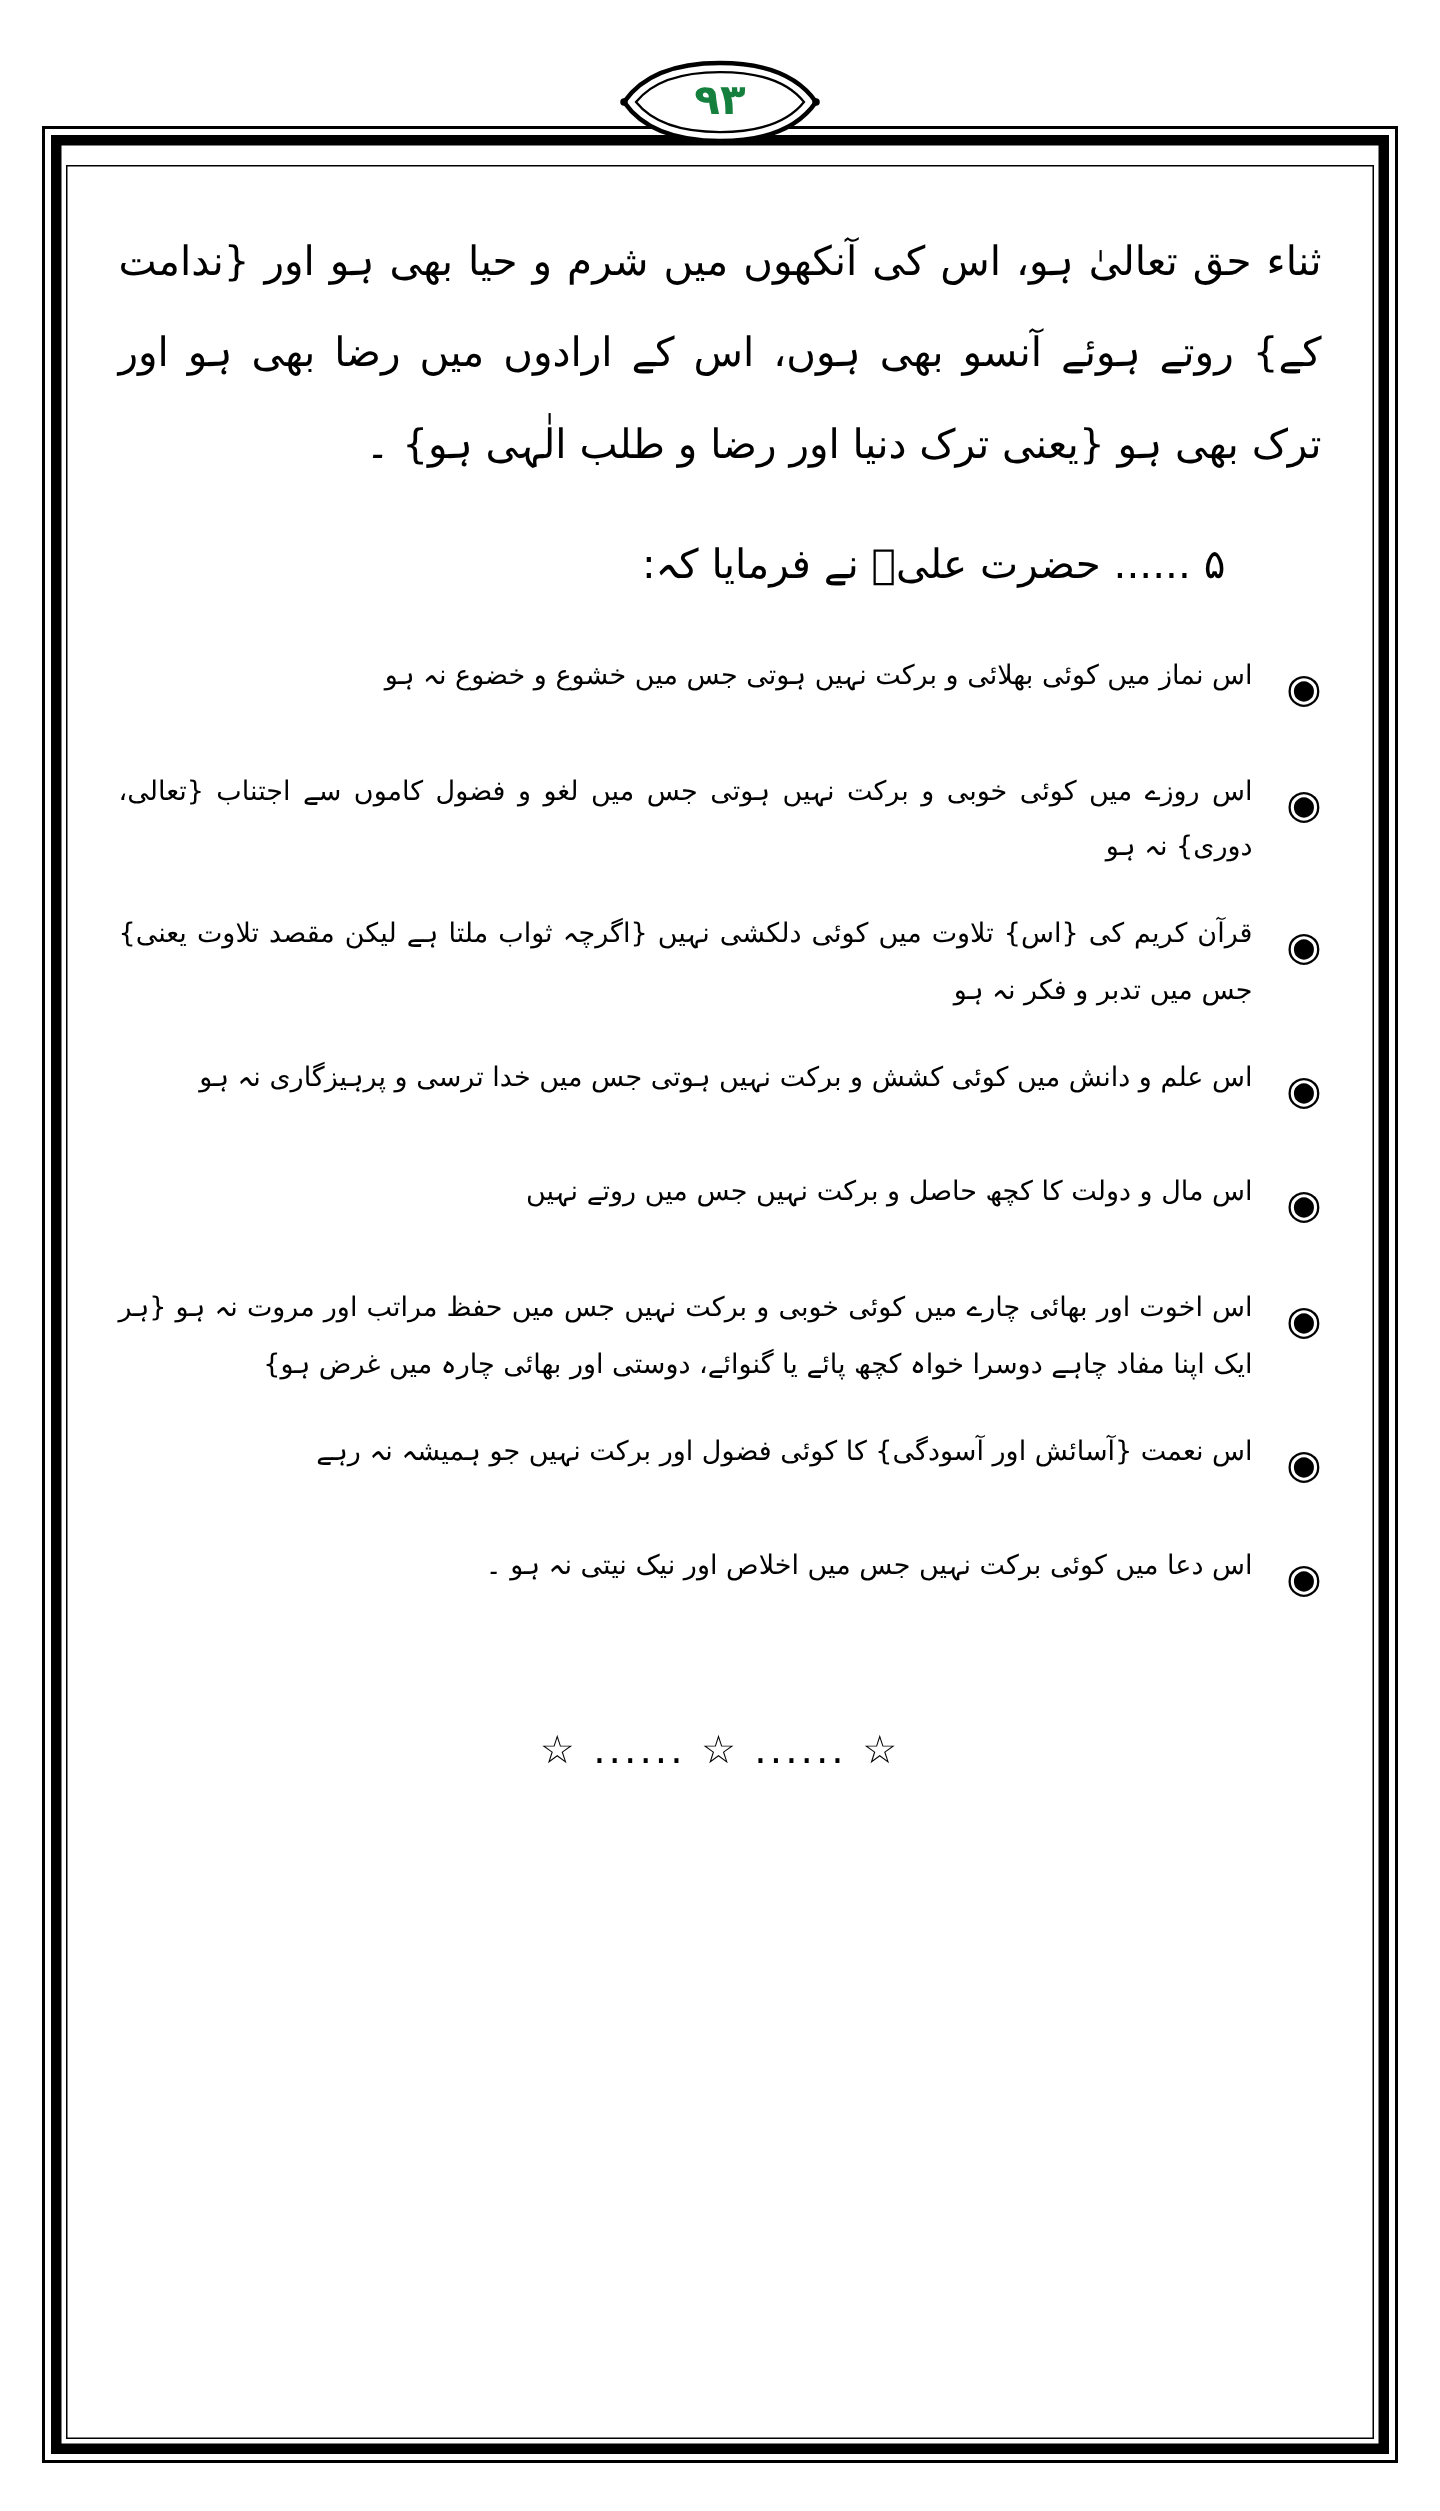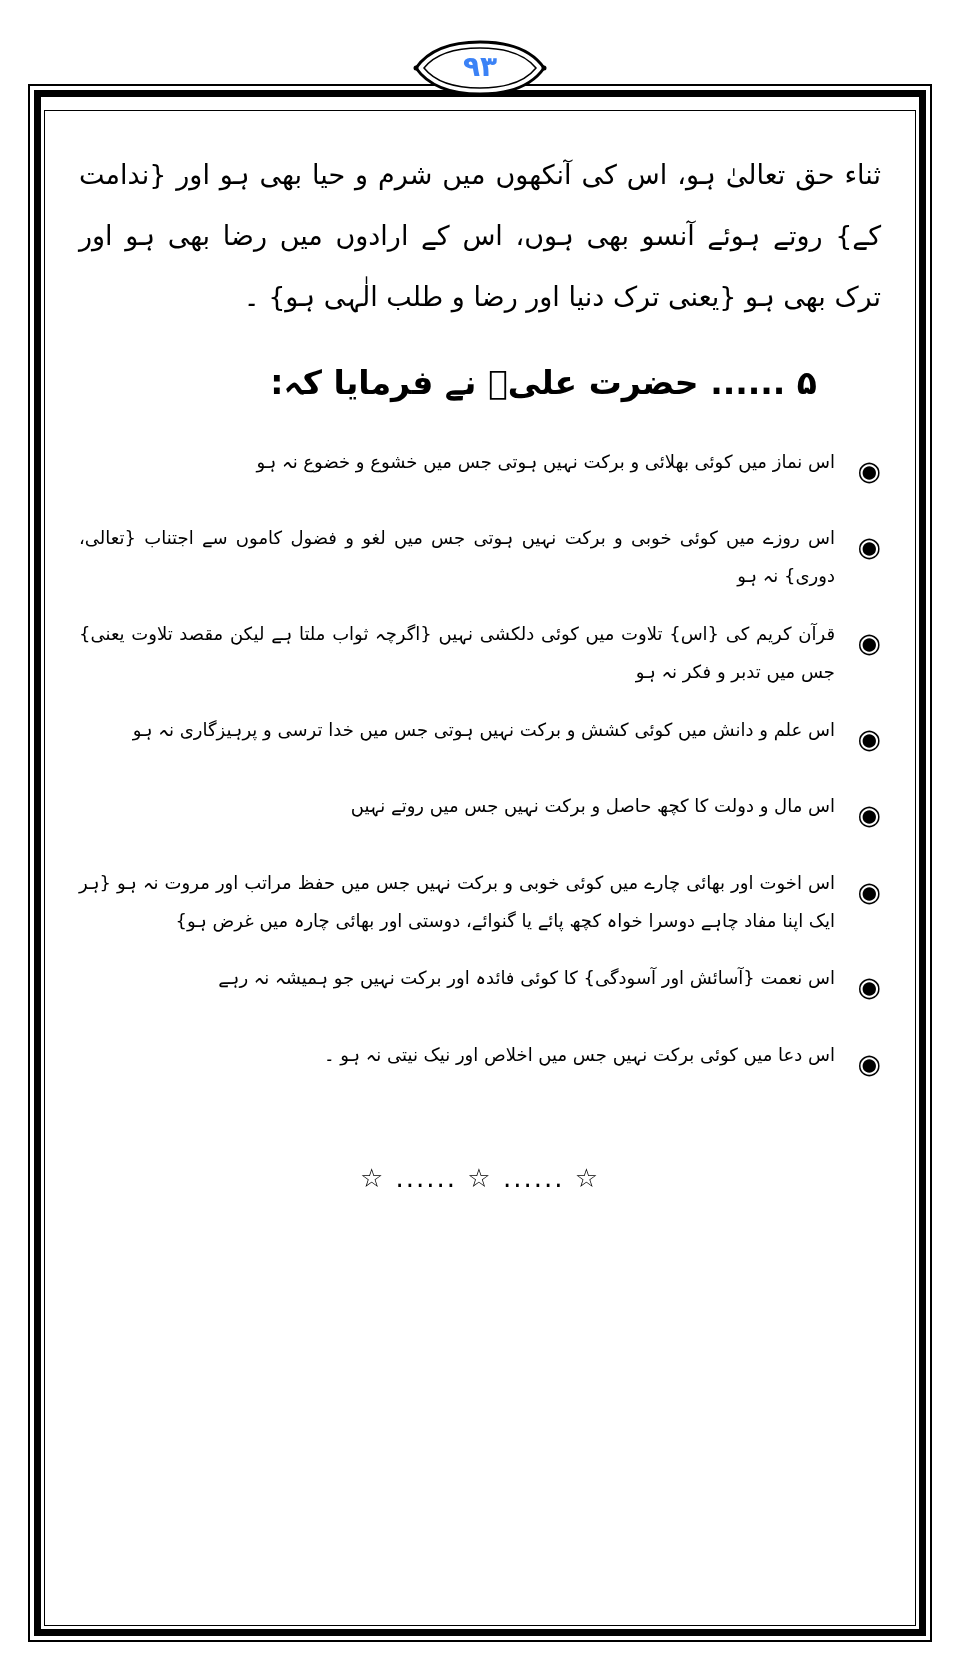--- a/index.html
+++ b/index.html
@@ -43,45 +43,45 @@
     z-index: 5;
   }
   .cartouche .num {
     position: absolute;
     inset: 0;
     display: flex;
     align-items: center;
     justify-content: center;
     font-size: 28px;
     font-weight: bold;
-    color: #3b82f6;
+    color: #15803d;
     padding-bottom: 4px;
   }
   
   .content {
     position: absolute;
     inset: 0;
     padding: 34px 34px 0 34px;
     direction: rtl;
     color: #000;
     overflow: hidden;
   }
   .intro {
     margin: 0 0 26px 0;
     font-size: 27px;
     line-height: 2.25;
     text-align: justify;
     text-align-last: right;
   }
   .heading {
     margin: 0 64px 30px 0;
-    font-size: 33px;
+    font-size: 27px;
     line-height: 1.8;
     text-align: right;
-    font-weight: bold;
+    font-weight: normal;
   }
   .bullet-list {
     margin: 0;
   }
   .bullet-item {
     display: flex;
     flex-direction: row; 
     align-items: flex-start;
     margin-bottom: 20px;
   }
@@ -158,21 +158,21 @@
               <span class="btext">اس مال و دولت کا کچھ حاصل و برکت نہیں جس میں روتے نہیں</span>
             </div>
 
             <div class="bullet-item">
               <span class="marker">◉</span>
               <span class="btext">اس اخوت اور بھائی چارے میں کوئی خوبی و برکت نہیں جس میں حفظ مراتب اور مروت نہ ہو {ہر ایک اپنا مفاد چاہے دوسرا خواہ کچھ پائے یا گنوائے، دوستی اور بھائی چارہ میں غرض ہو}</span>
             </div>
 
             <div class="bullet-item">
               <span class="marker">◉</span>
-              <span class="btext">اس نعمت {آسائش اور آسودگی} کا کوئی فائدہ اور برکت نہیں جو ہمیشہ نہ رہے</span>
+              <span class="btext">اس نعمت {آسائش اور آسودگی} کا کوئی فضول اور برکت نہیں جو ہمیشہ نہ رہے</span>
             </div>
 
             <div class="bullet-item">
               <span class="marker">◉</span>
               <span class="btext">اس دعا میں کوئی برکت نہیں جس میں اخلاص اور نیک نیتی نہ ہو ۔</span>
             </div>
 
           </div>
 
           <div class="footer-stars">☆ ...... ☆ ...... ☆</div>

